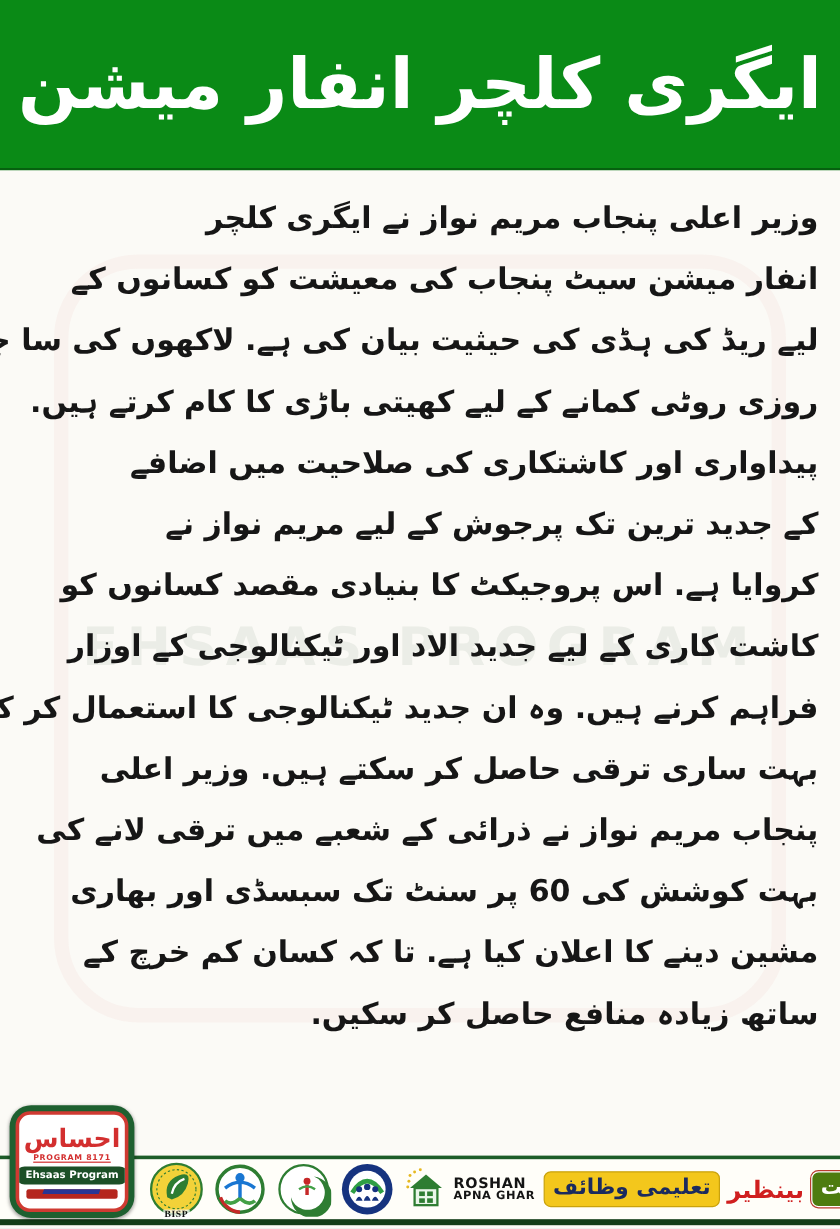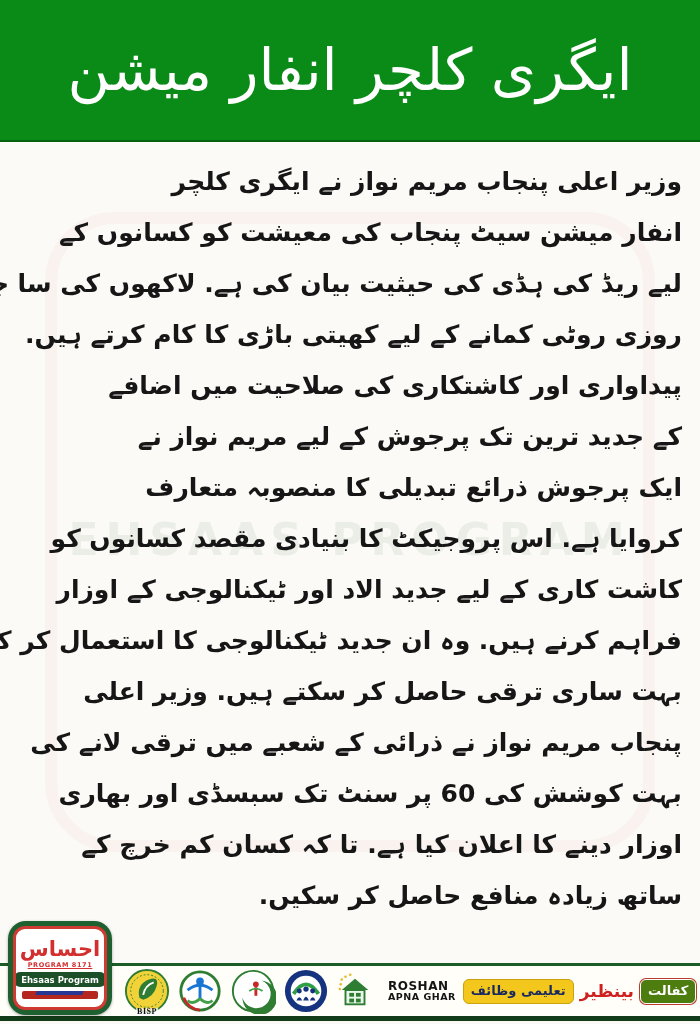--- a/index.html
+++ b/index.html
@@ -10,21 +10,21 @@
     font-family:"DejaVu Sans", sans-serif;
   }
 
   
   .banner {
     position:absolute; top:0; left:0; width:700px; height:142px;
     background:#0a8a16; display:flex; align-items:center; justify-content:center;
     border-bottom:2px solid #06610f;
   }
   .banner h1 {
-    direction:rtl; color:#ffffff; font-size:58px; font-weight:400;
+    direction:rtl; color:#ffffff; font-size:58px; font-weight:700;
     letter-spacing:1px; text-align:right; line-height:1;
     font-family:"DejaVu Sans", sans-serif;
   }
 
   
   .content {
     position:absolute; top:142px; left:0; right:0; bottom:61px;
     background:#fbfaf6; padding:14px 18px 0 18px;
   }
   .wm {
@@ -50,34 +50,34 @@
     z-index:3;
   }
   .logo { position:relative; width:46px; height:46px; flex:0 0 auto;font-family:Liberation Serif, serif; }
   .logo svg { display:block; width:100%; height:100%; }
   .bisp-label {
     position:absolute; bottom:-2px; left:50%; transform:translateX(-50%);
     font-size:8px; font-weight:800; color:#111; letter-spacing:0.5px;
     background:rgba(255,255,255,0.75); padding:0 1px; line-height:1;
   }
 
-  .roshan { display:flex; align-items:center; gap:14px; flex:0 0 auto; }
+  .roshan { display:flex; align-items:center; gap:4px; flex:0 0 auto; }
   .roshan svg { width:38px; height:38px; display:block; }
   .roshan-text { display:flex; flex-direction:column; line-height:1.05; }
   .roshan-line1 { font-size:12px; font-weight:800; color:#141414; letter-spacing:0.5px; }
   .roshan-line2 { font-size:9.5px; font-weight:800; color:#141414; letter-spacing:0.5px; }
 
   .badges { display:flex; align-items:center; gap:6px; margin-left:auto; direction:ltr; }
   .badge {
-    direction:rtl; font-weight:800; font-size:13px; line-height:1;
+    direction:rtl; font-weight:800; font-size:18px; line-height:1;
     padding:4px 7px 6px 7px; border-radius:6px; white-space:nowrap;
   }
   .badge.yellow { background:#f3c71c; color:#1a2a5e; border:1px solid #c9a20d; }
   .badge.green  { background:#4d7c0f; color:#ffffff; border:1px solid #ffffff; box-shadow:0 0 0 1px #b93b2e; }
-  .benazir { direction:rtl; color:#d01f1f; font-size:17px; font-weight:800; white-space:nowrap; }
+  .benazir { direction:rtl; color:#d01f1f; font-size:20px; font-weight:800; white-space:nowrap; }
 
   
   .ehsaas {
     position:absolute; left:8px; bottom:9px; width:104px; height:94px;
     background:#1e6030; border-radius:18px; padding:5px; z-index:6;
     box-shadow:0 1px 3px rgba(0,0,0,0.35);
     text-align:right;
   }
   .ehsaas-inner {
     width:100%; height:100%; background:#ffffff; border:3px solid #cf3a32;
@@ -105,28 +105,27 @@
   <main class="content">
     <div class="wm">
       <span>EHSAAS PROGRAM</span>
     </div>
     <div class="line">وزیر اعلی پنجاب مریم نواز نے ایگری کلچر</div>
     <div class="line">انفار میشن سیٹ پنجاب کی معیشت کو کسانوں کے</div>
     <div class="line">لیے ریڈ کی ہڈی کی حیثیت بیان کی ہے. لاکھوں کی سا جو کہ</div>
     <div class="line">روزی روٹی کمانے کے لیے کھیتی باڑی کا کام کرتے ہیں.</div>
     <div class="line">پیداواری اور کاشتکاری کی صلاحیت میں اضافے</div>
     <div class="line">کے جدید ترین تک پرجوش کے لیے مریم نواز نے</div>
-    <div class="line">ایک پرجوش ذرائع تبدیلی کا منصوبہ متعارف</div>
     <div class="line">کروایا ہے. اس پروجیکٹ کا بنیادی مقصد کسانوں کو</div>
     <div class="line">کاشت کاری کے لیے جدید الاد اور ٹیکنالوجی کے اوزار</div>
     <div class="line">فراہم کرنے ہیں. وہ ان جدید ٹیکنالوجی کا استعمال کر کے</div>
     <div class="line">بہت ساری ترقی حاصل کر سکتے ہیں. وزیر اعلی</div>
     <div class="line">پنجاب مریم نواز نے ذرائی کے شعبے میں ترقی لانے کی</div>
     <div class="line">بہت کوشش کی 60 پر سنٹ تک سبسڈی اور بھاری</div>
-    <div class="line">اوزار دینے کا اعلان کیا ہے. تا کہ کسان کم خرچ کے</div>
+    <div class="line">مشین دینے کا اعلان کیا ہے. تا کہ کسان کم خرچ کے</div>
     <div class="line">ساتھ زیادہ منافع حاصل کر سکیں.</div>
   </main>
 
   <div class="ehsaas">
     <div class="ehsaas-inner">
       <div class="eh-urdu">احساس</div>
       <div class="eh-prog">PROGRAM 8171</div>
       <div class="eh-pill">Ehsaas Program</div>
       <div class="eh-stripe">
           <i></i>

